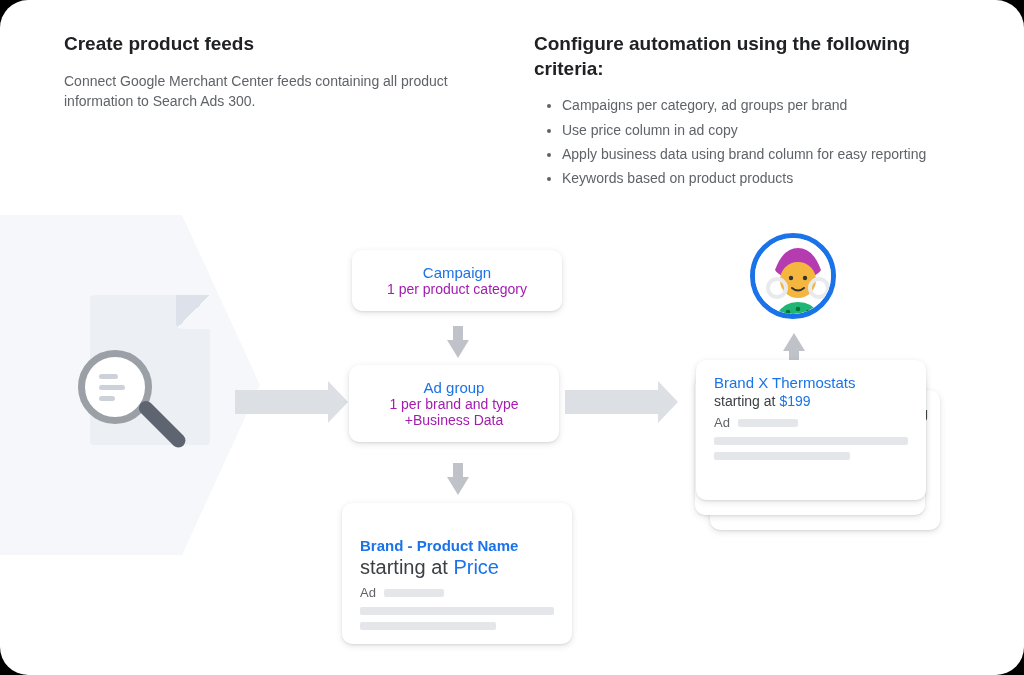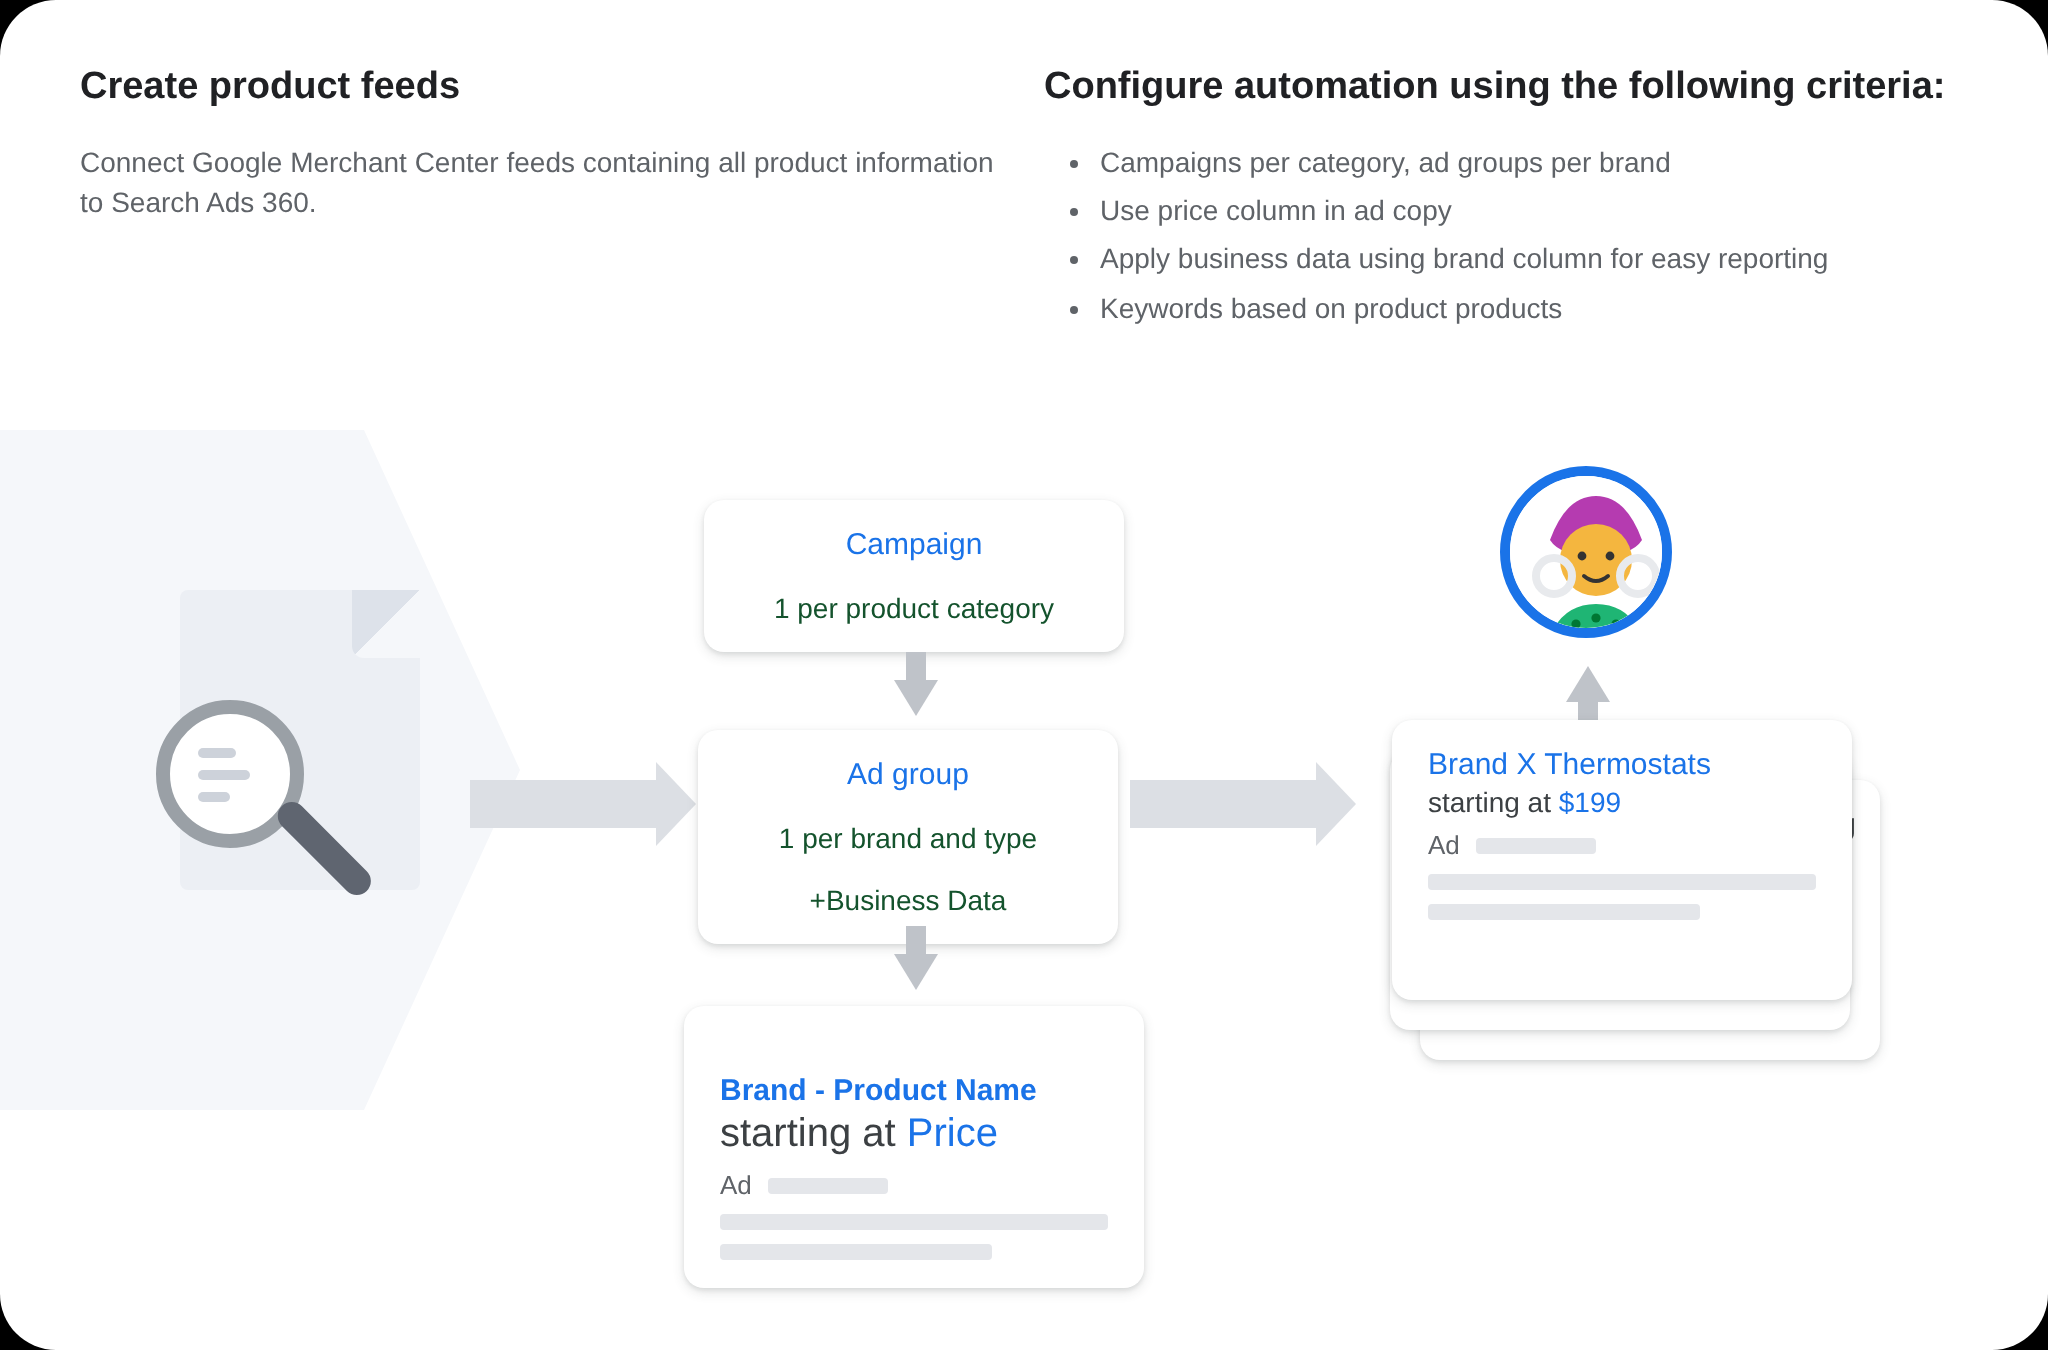--- a/index.html
+++ b/index.html
@@ -2,20 +2,21 @@
 <html><head>
 <meta charset="utf-8">
 <style>
   * { box-sizing: border-box; margin: 0; padding: 0; }
   html, body { width: 1024px; height: 675px; background: #000; }
   .canvas {
     width: 1024px; height: 675px; background: #fff; border-radius: 28px;
     position: relative; overflow: hidden;
     font-family: "Google Sans", "Helvetica Neue", Arial, sans-serif;
     color: #3c4043;
+    padding-left: 24px;
   }
   .cols { display: flex; padding: 32px 40px 0 40px; gap: 20px; }
   .col { flex: 1 1 0; }
   .col h2 {
     font-size: 19px; font-weight: 700; color: #202124; line-height: 1.3;
     margin-bottom: 14px;
   }
   .col p, .col li { font-size: 14px; line-height: 1.45; color: #5f6368; }
   .col ul { list-style: disc; padding-left: 28px; }
   .col li { margin-bottom: 4px; }
@@ -76,21 +77,21 @@
   
   .card {
     position: absolute; background:#fff; border-radius: 10px;
     box-shadow: 0 2px 6px rgba(60,64,67,.15), 0 1px 2px rgba(60,64,67,.1);
     padding: 14px 18px;
   }
   .c-center { text-align:center; }
   .blue { color:#1a73e8; }
   .amber { color:#f4a300; }
   .ctitle { font-size:15px; font-weight:500; }
-  .csub { font-size:14px; color:#14532d; margin-top:15px;}
+  .csub { font-size:14px; color:#a21caf; margin-top:0;}
 
   .adcard { width: 230px; }
   .adcard .h1 { color:#1a73e8; font-size:15px; font-weight:700;margin-top:20px; }
   .adcard .h2 { font-size:20px; color:#3c4043; margin-top:2px;}
   .adcard .adrow { display:flex; align-items:center; gap:8px; margin-top:6px;}
   .adcard .adrow .lab{ font-size:13px; color:#5f6368;}
   .adcard .bar{ height:8px; background:#e4e6ea; border-radius:2px;}
   .adcard .bar.s{width:60px;}
   .adcard .bar.l{width:100%; margin-top:7px;}
   .adcard .bar.m{width:70%; margin-top:7px;}
@@ -112,21 +113,21 @@
   }
 </style>
 </head>
 <body>
 
 <div class="canvas">
 
   <div class="cols">
     <div class="col">
       <h2>Create product feeds</h2>
-      <p>Connect Google Merchant Center feeds containing all product information to Search Ads 360.</p>
+      <p>Connect Google Merchant Center feeds containing all product information to Search Ads 300.</p>
     </div>
     <div class="col">
       <h2>Configure automation using the following criteria:</h2>
       <ul>
         <li>Campaigns per category, ad groups per brand</li>
         <li>Use price column in ad copy</li>
         <li>Apply business data using brand column for easy reporting</li>
         <li>Keywords based on product products</li>
       </ul>
     </div>

